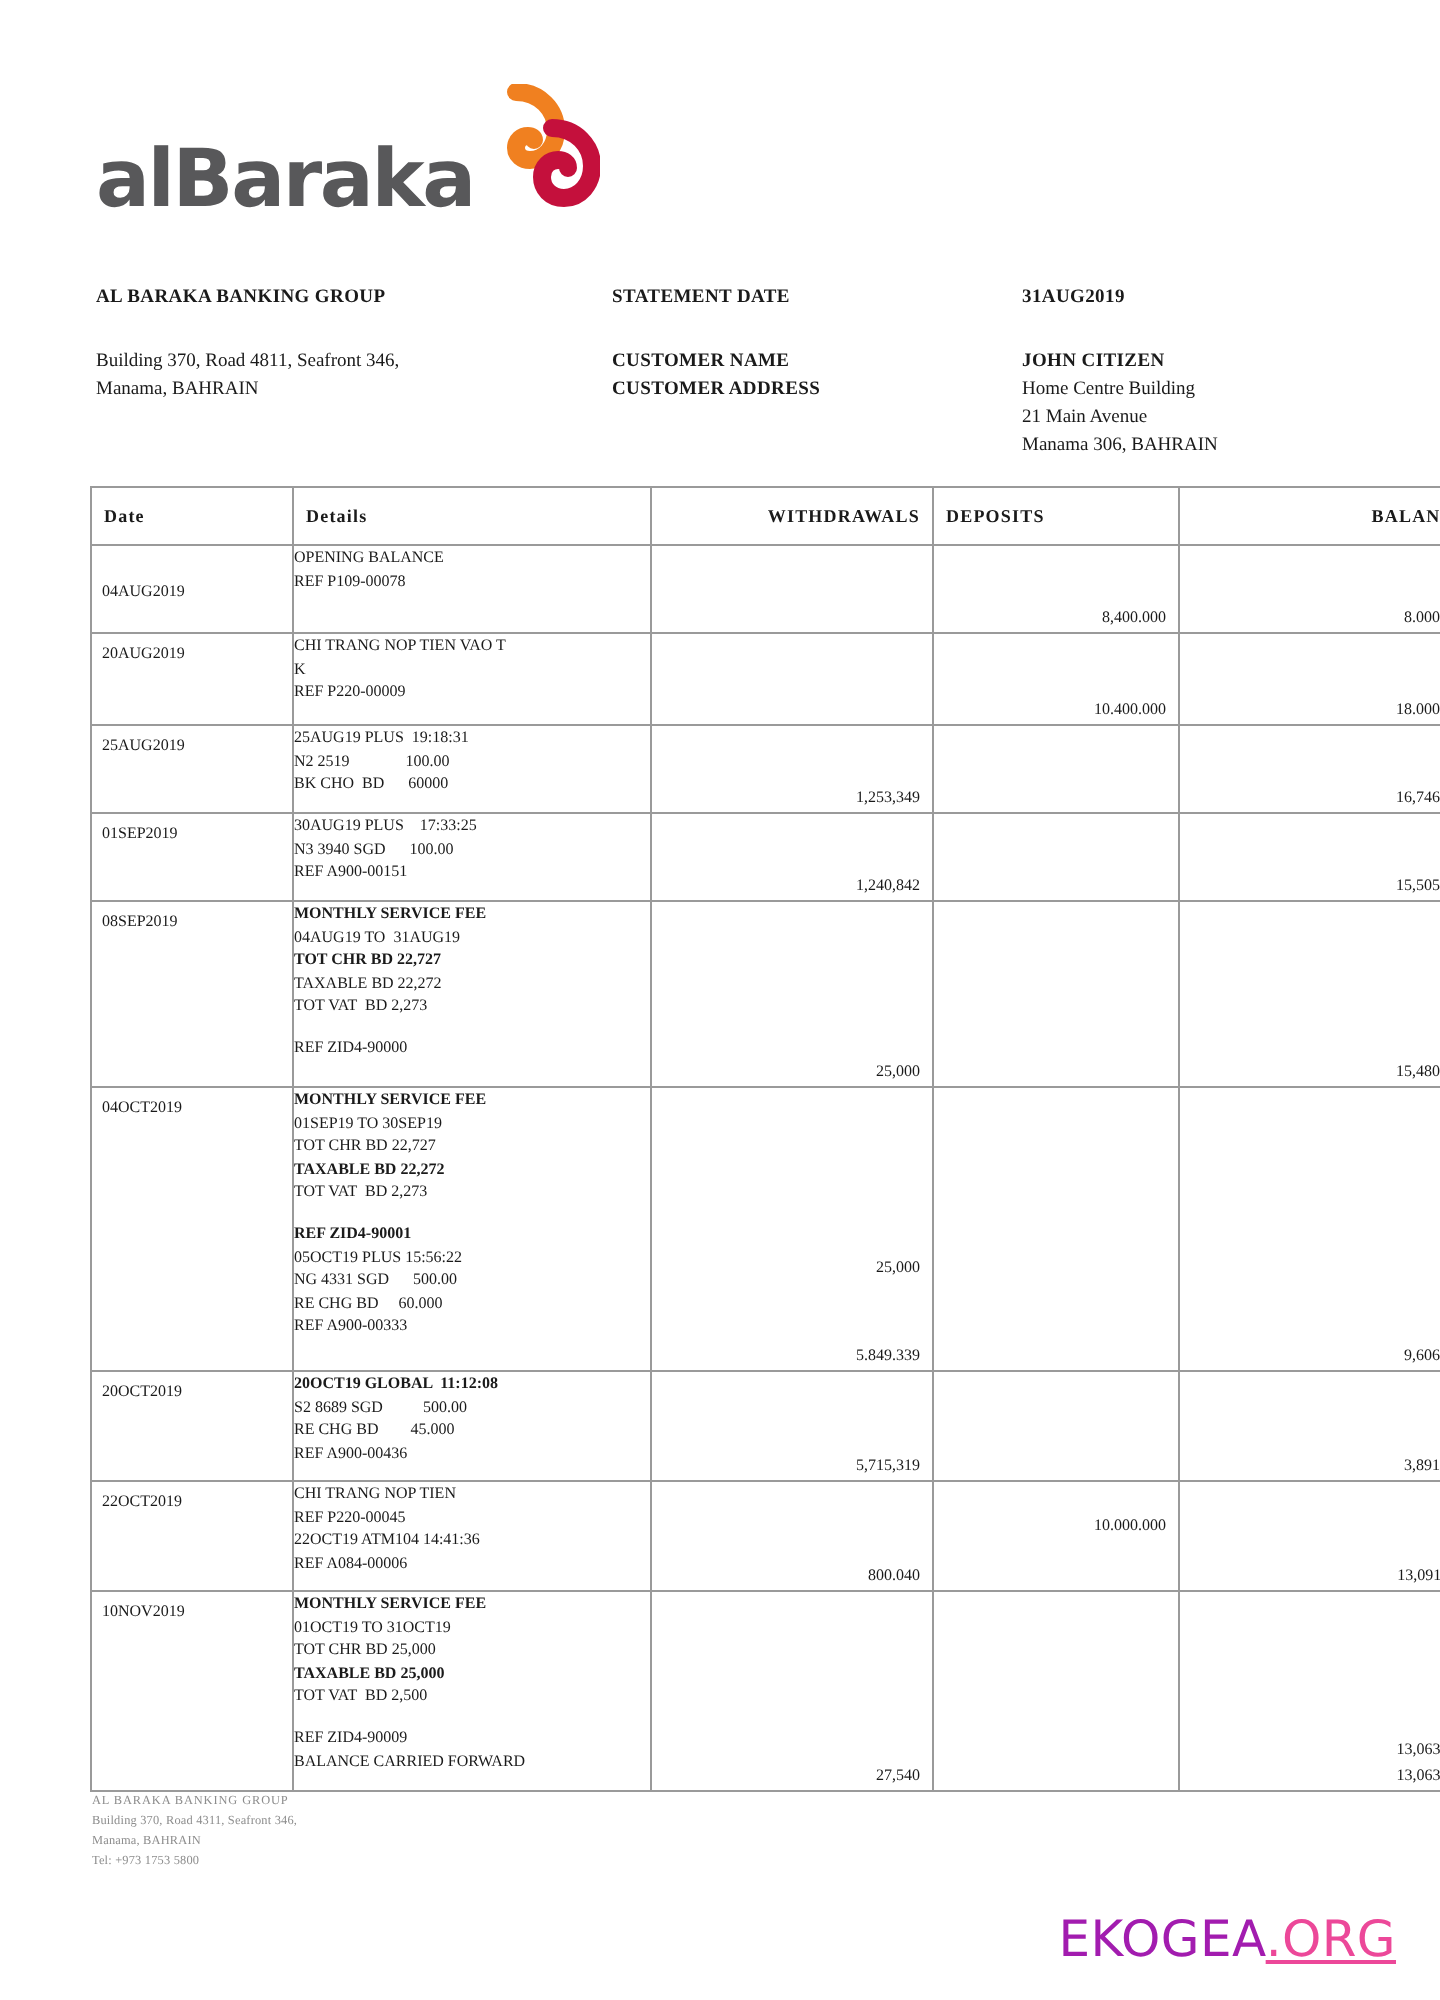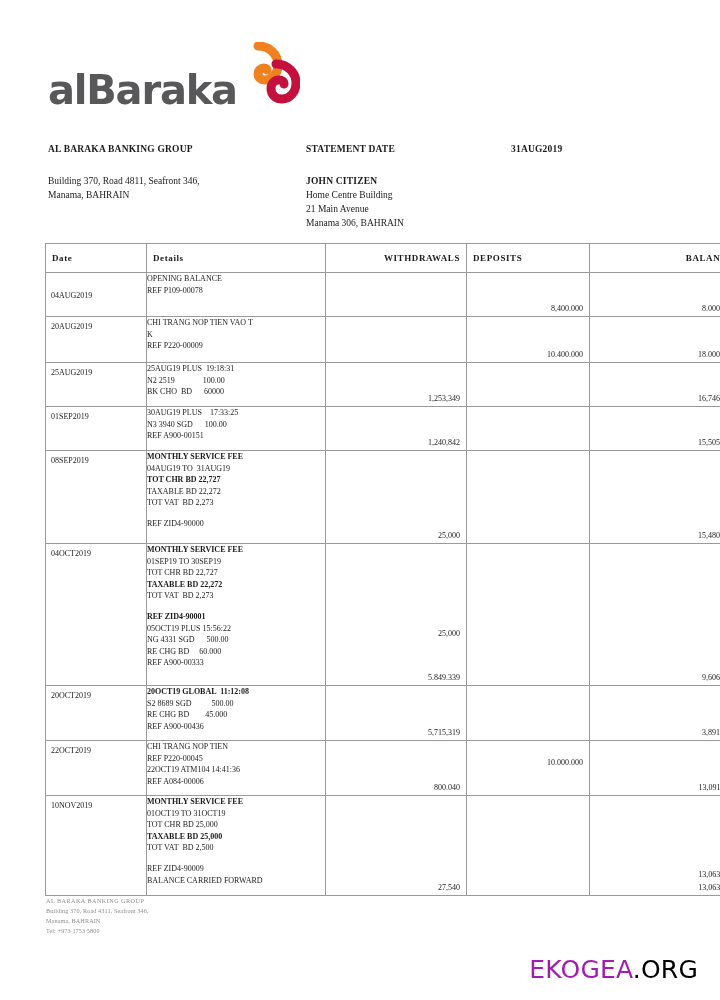--- a/index.html
+++ b/index.html
@@ -151,21 +151,21 @@
     position: absolute;
     right: 22px;
     bottom: 16px;
     font-family: "DejaVu Sans", sans-serif;
     font-size: 25px;
     font-weight: 400;
     letter-spacing: 0.2px;
     white-space: nowrap;
   }
   .wm-dark { color: #a21caf; }
-  .wm-green { color: #000000; }
+  .wm-green { color: #ec4899; text-decoration: underline; }
 </style>
 </head>
 <body>
 
 <div class="page">
 
   <div class="logo-area">
     <div class="logo-wordmark">alBaraka</div>
     <svg class="logo-mark" viewBox="0 0 66 66">
       <path d="M24 4 C36 4 44 13 44 23 C44 32 38 38 31 38 C27 38 24 35.5 24 32 C24 28 27 26 30 26 C32 26 33 27 33 28" fill="none" stroke="#F08020" stroke-width="9" stroke-linecap="round"></path>
@@ -177,20 +177,24 @@
     <div class="hdr-row">
       <div class="hdr-col-a bold-caps hdr-line">AL BARAKA BANKING GROUP</div>
       <div class="hdr-col-b bold-caps hdr-line">STATEMENT DATE</div>
       <div class="hdr-col-c bold-caps hdr-line">31AUG2019</div>
     </div>
     <div class="hdr-block-gap"></div>
     <div class="hdr-row">
       <div class="hdr-col-a">
         <div class="addr-line">Building 370, Road 4811, Seafront 346,</div>
         <div class="addr-line">Manama,  BAHRAIN</div>
+      </div>
+      <div class="hdr-col-b">
+        <div class="bold-caps addr-line">CUSTOMER NAME</div>
+        <div class="bold-caps addr-line">CUSTOMER ADDRESS</div>
       </div>
       <div class="hdr-col-c">
         <div class="bold-caps addr-line">JOHN CITIZEN</div>
         <div class="addr-line">Home Centre Building</div>
         <div class="addr-line">21 Main Avenue</div>
         <div class="addr-line">Manama 306, BAHRAIN</div>
       </div>
     </div>
   </div>
 

